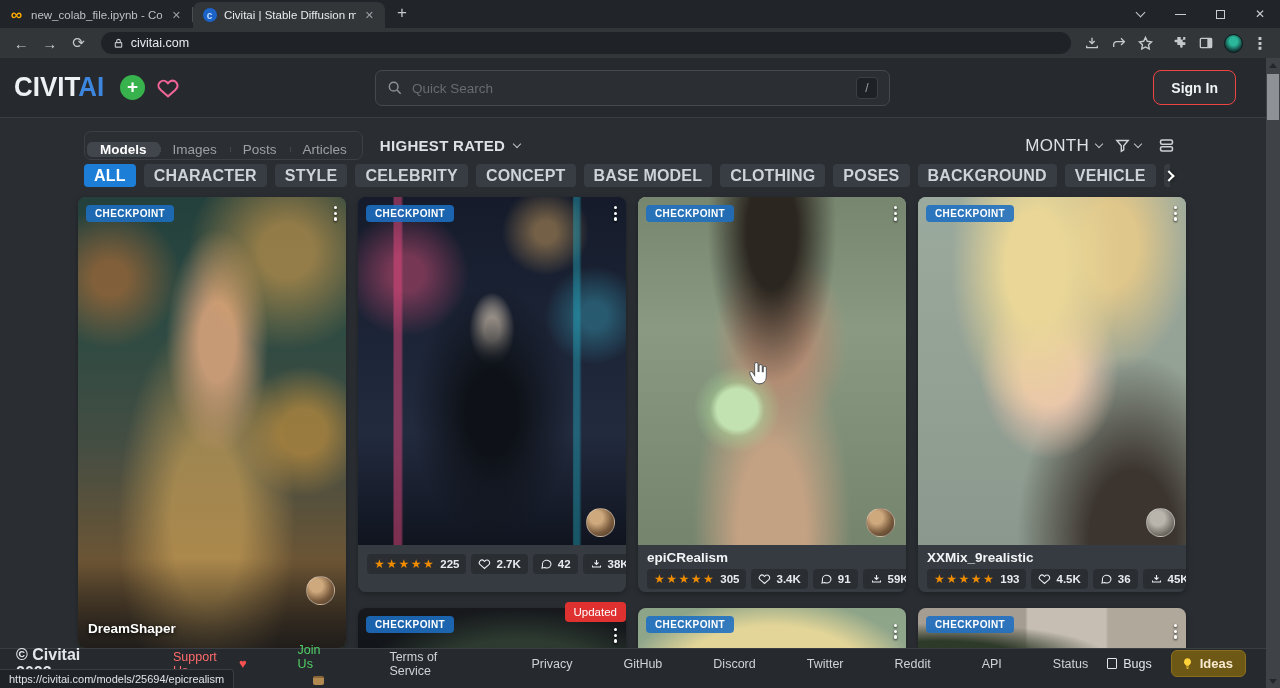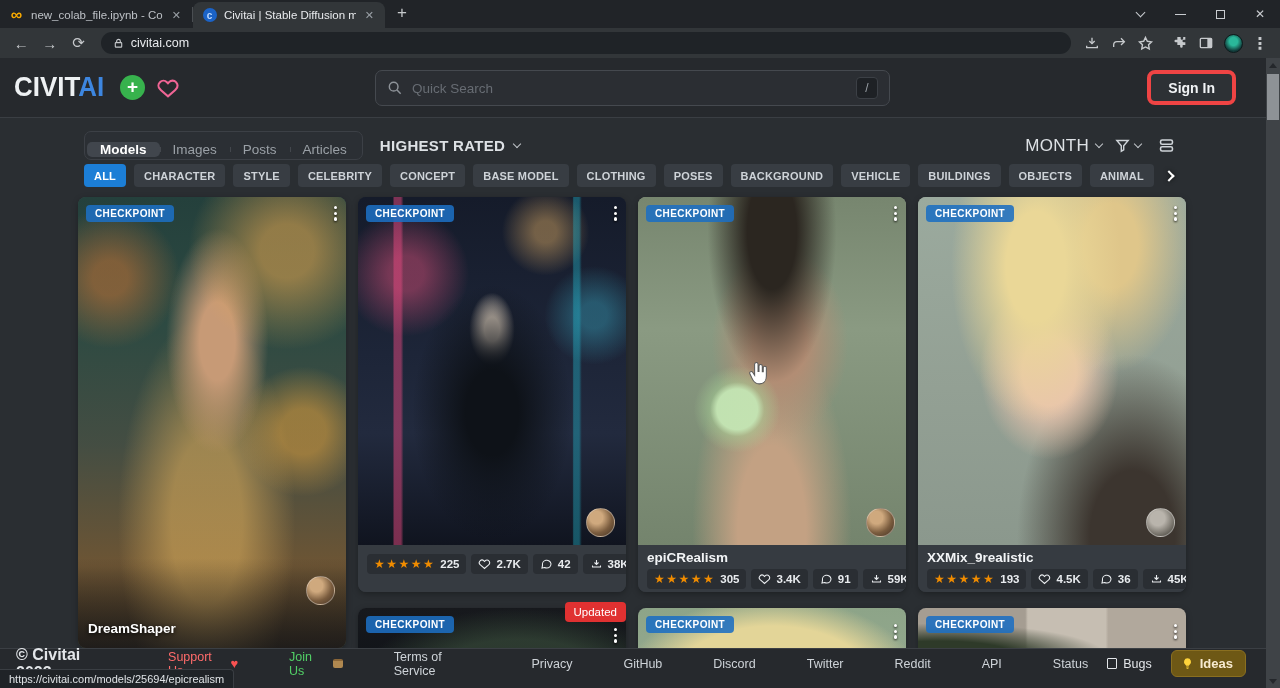--- a/index.html
+++ b/index.html
@@ -34,38 +34,38 @@
   
   #siteheader { position:absolute; top:58px; left:0; width:1280px; height:60px; background:#26292d; border-bottom:1px solid #3a3e43; display:flex; align-items:center; padding:0 14px; }
   #logo { font-size:27px; font-weight:800; letter-spacing:0; color:#eef1f3; transform:scaleX(.96); transform-origin:left; white-space:nowrap; }
   #logo .ai { color:#3d86e0; }
   #plus-btn { width:25px; height:25px; border-radius:50%; background:#37b24d; color:#fff; display:flex; align-items:center; justify-content:center; font-size:19px; font-weight:700; margin-left:12px; line-height:0; padding-bottom:2px; }
   #heart-btn { margin-left:11px; }
   #searchbar { position:absolute; left:375px; top:12px; width:515px; height:36px; background:#2b2e33; border:1px solid #45494f; border-radius:7px; display:flex; align-items:center; gap:9px; padding:0 11px; }
   #searchbar input { flex:1; background:transparent; border:none; outline:none; color:#e9ecef; font-size:13.5px; font-family:inherit; }
   #searchbar input::placeholder { color:#676c73; }
   .kbd { width:22px; height:22px; border-radius:4px; background:#1e2125; border:1px solid #3c4046; color:#9aa0a6; display:flex; align-items:center; justify-content:center; font-size:12px; flex:none; }
-  #signin { position:absolute; right:44px; top:12px; height:35px; padding:0 17px; background:#2d3135; border:4px solid #ef4444; border-radius:8px; color:#f1f3f5; font-size:14px; font-weight:600; display:flex; align-items:center; }
+  #signin { position:absolute; right:44px; top:12px; height:35px; padding:0 17px; background:#2d3135; border:1px solid #ef4444; border-radius:8px; color:#f1f3f5; font-size:14px; font-weight:600; display:flex; align-items:center; }
 
   
   #main { position:absolute; top:118px; left:0; width:1280px; height:530px; background:#2a2e32; overflow:hidden; }
   #navrow { position:absolute; top:13px; left:84px; right:104px; height:29px; display:flex; align-items:center; }
   #segmented { display:flex; align-items:flex-end; background:#2b2f34; border:1px solid #3c4046; border-radius:7px; padding:2px; height:29px; }
   .seg { display:flex; align-items:center; padding:0 13px; font-size:13.5px; color:#9aa0a6; position:relative; }
   .seg + .seg::before { content:""; position:absolute; left:0; top:5px; bottom:5px; width:1px; background:#43474d; }
   .seg.active { background:#41464d; border-radius:5px; color:#fff; font-weight:700; }
   .seg.active::before { display:none; }
   #sortsel { margin-left:17px; display:flex; align-items:center; gap:9px; font-size:15px; font-weight:700; color:#dde1e5; letter-spacing:.3px; }
   .chev-sm { width:6px; height:6px; border-right:1.7px solid #c1c5c9; border-bottom:1.7px solid #c1c5c9; transform:rotate(45deg); margin-top:-3px; }
   #rightctrls { margin-left:auto; display:flex; align-items:center; gap:12px; }
   #periodsel { display:flex; align-items:center; gap:7px; font-size:17px; font-weight:400; color:#dde1e5; letter-spacing:.3px; }
   .icon-ctl { display:flex; align-items:center; gap:4px; color:#ced3d8; }
 
   #chips { position:absolute; top:46px; left:84px; width:1086px; height:23px; overflow:hidden; display:flex; gap:8px; }
-  .chip { flex:none; height:23px; display:flex; align-items:center; padding:0 10px; border-radius:4px; background:#383d43; color:#ced3d8; font-size:11px; font-weight:700; letter-spacing:.2px; white-space:nowrap; }
+  .chip { flex:none; height:23px; display:flex; align-items:center; padding:0 10px; border-radius:4px; background:#383d43; color:#ced3d8; font-size:16px; font-weight:700; letter-spacing:.2px; white-space:nowrap; }
   .chip.active { background:#1c7ed6; color:#fff; }
   #chips-more { position:absolute; top:46px; left:1160px; width:18px; height:23px; display:flex; align-items:center; justify-content:center; filter:drop-shadow(0 0 2px rgba(0,0,0,.7)); }
   #chips-more .chev { width:8px; height:8px; border-color:#fff; border-width:2.2px; transform:rotate(-45deg); margin:0; }
 
   
   #grid { position:absolute; top:79px; left:78px; width:1110px; height:451px; }
   .card { position:absolute; width:268px; border-radius:8px; overflow:hidden; background:#363b41; box-shadow:0 2px 6px rgba(0,0,0,.3); }
   .cimg { position:absolute; left:0; right:0; top:0; }
   .tbadge { position:absolute; top:8px; left:8px; background:rgba(28,110,194,.88); color:#fff; font-size:10px; font-weight:700; letter-spacing:.4px; padding:3px 9px; border-radius:4px; z-index:3; }
   .dots { position:absolute; top:7px; right:7px; z-index:3; display:flex; flex-direction:column; gap:2.5px; align-items:center; padding:2px; filter:drop-shadow(0 1px 1px rgba(0,0,0,.8)); }
@@ -116,21 +116,21 @@
     #93a094; }
   .img-p0 { background: radial-gradient(ellipse at 60% 120%, rgba(70,95,70,.5) 0 40%, rgba(0,0,0,0) 70%), linear-gradient(180deg,#17191d,#101318); }
   .img-p1 { background: radial-gradient(ellipse at 50% 135%, #e3d598 0 55%, rgba(227,213,152,0) 80%), linear-gradient(180deg,#8da488,#93a88e); }
   .img-p2 { background: radial-gradient(ellipse at 8% 80%, #2e3a29 0 22%, rgba(46,58,41,0) 48%), linear-gradient(90deg, #a59d92 0 40%, #c6beb2 41% 70%, #b1a89c 71% 100%); }
 
   
   #footer { position:absolute; left:0; top:648px; width:1280px; height:40px; background:#26292d; border-top:1px solid #3b3f44; display:flex; align-items:center; gap:19px; padding:0 34px 10px 16px; }
   #copyright { font-size:16px; font-weight:700; color:#e3e6e9; margin-right:4px; }
   .flink { font-size:12.5px; color:#ced3d8; display:flex; align-items:center; gap:5px;margin-left:32px; }
   .flink.support { color:#ff6b6b; }
-  .flink.join { color:#51cf66; }
+  .flink.join { color:#51cf66;flex-direction:column; }
   .heart-glyph { color:#fa5252; font-size:13px; }
   .box-glyph { width:10px; height:11px; border:1.4px solid #e3e6e9; border-radius:1px; display:inline-block; }
   .case-glyph { width:11px; height:9px; background:#b08850; border-radius:2px; border-top:2px solid #8a6537; display:inline-block; }
   #bugs { margin-left:auto; display:flex; align-items:center; gap:6px; font-size:12.5px; color:#e3e6e9; }
   #ideas { display:flex; align-items:center; gap:6px; background:#6e5815; border:1px solid #8a6f20; border-radius:6px; padding:5px 12px 5px 9px; color:#f7ead0; font-size:13px; font-weight:600; }
 
   #statusbar { position:absolute; left:0; bottom:0; height:19px; background:#1f2327; border:1px solid #3a3e43; border-left:none; border-bottom:none; border-top-right-radius:4px; display:flex; align-items:center; padding:0 9px; font-size:11px; color:#dfe3e6; white-space:nowrap; }
 
   
   #scrollbar { position:absolute; right:0; top:58px; width:14px; height:630px; background:#3f4347; z-index:20; }

